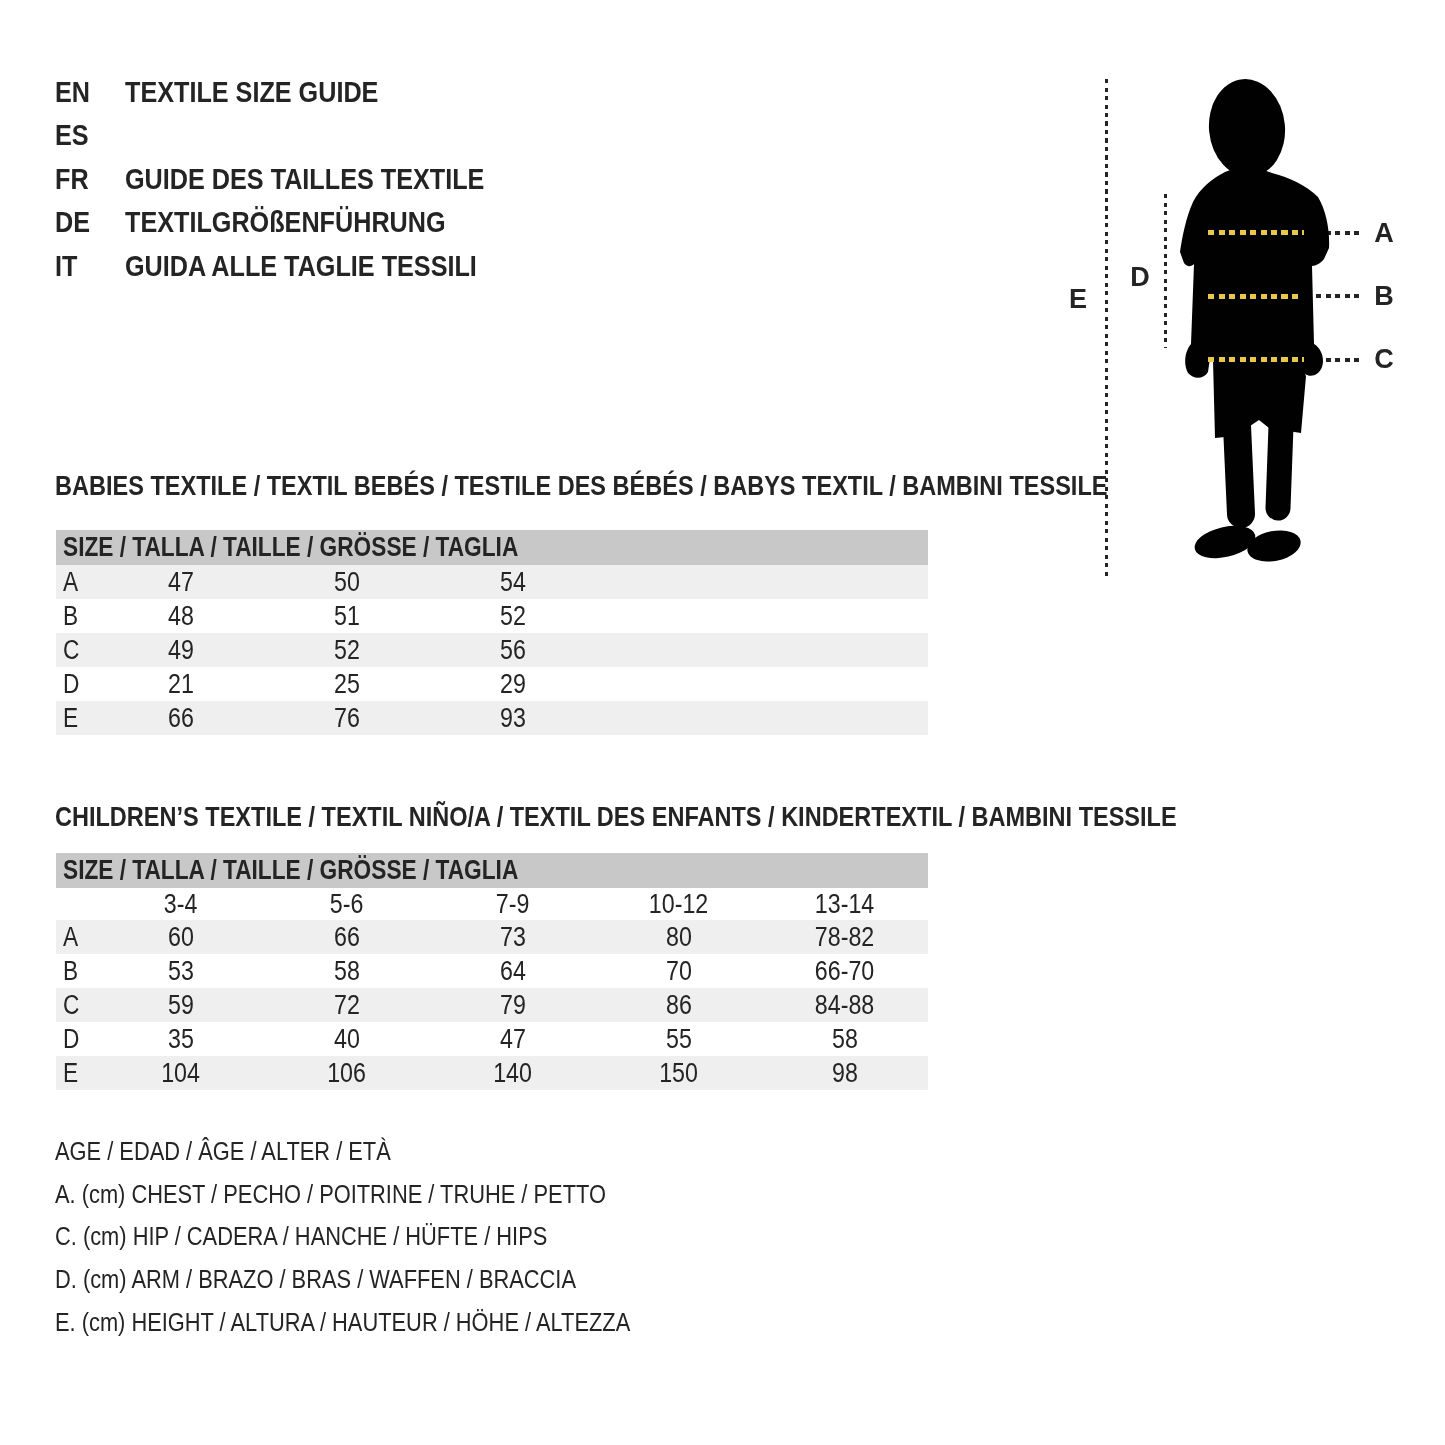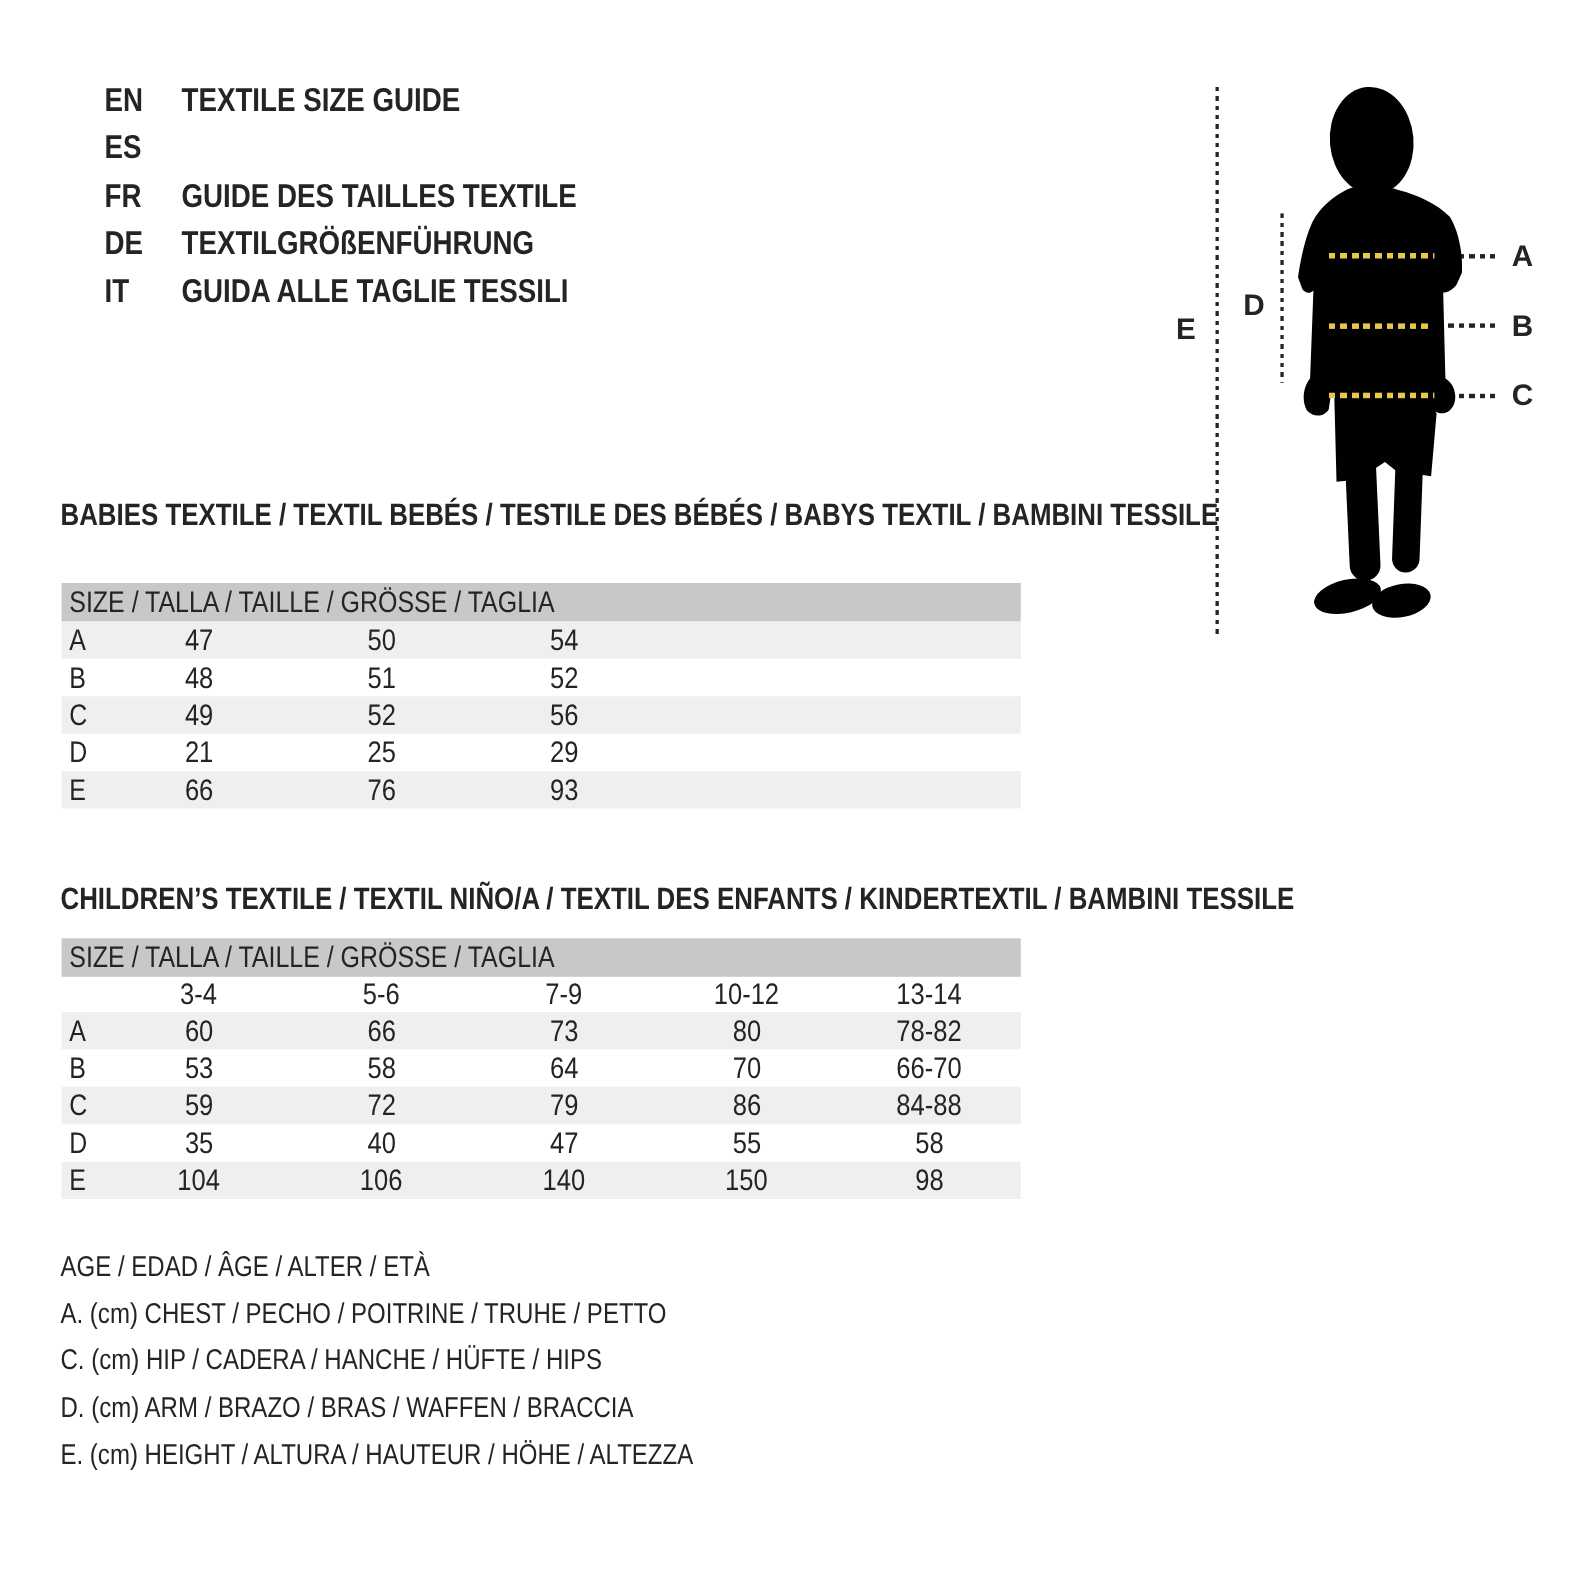--- a/index.html
+++ b/index.html
@@ -10,31 +10,31 @@
   html,body{background:var(--bg);}
   body{
     width:1445px;height:1445px;position:relative;overflow:hidden;
     font-family:"Liberation Sans","DejaVu Sans",sans-serif;color:var(--ink);
   }
   .abs{position:absolute;}
   .cond{display:inline-block;transform:scaleX(0.84);transform-origin:0 50%;white-space:nowrap;}
   .cond-c{display:inline-block;transform:scaleX(0.86);white-space:nowrap;}
 
   
-  .lang{left:55px;top:70px;font-size:30px;font-weight:700;margin-left:40px;}
+  .lang{left:55px;top:70px;font-size:30px;font-weight:700;}
   .lang-row{display:flex;height:43.5px;align-items:center;}
   .lang-code{width:70px;flex:0 0 70px;}
 
   
   .sec-title{left:55px;font-size:28px;font-weight:700;line-height:28px;}
 
   
   .size-table{left:56px;width:872px;}
   .size-bar{height:35px;background:var(--bar);display:flex;align-items:center;padding-left:7px;
-            font-size:27px;font-weight:400;}
+            font-size:27px;font-weight:700;}
   .grid-row{display:grid;grid-template-columns:42px repeat(5,166px);align-items:center;}
   .hdr-row{height:33px;font-size:27px;}
   .data-row{height:34px;font-size:27px;}
   .data-row.striped{background:var(--stripe);}
   .cell{text-align:center;}
   .rlabel{text-align:left;padding-left:7px;}
 
   
   .legend{left:55px;top:1136px;font-size:26px;}
   .legend-line{height:42.7px;display:flex;align-items:flex-start;}
@@ -117,21 +117,21 @@
 <div class="abs hdash" style="left:1307px;top:230.5px;width:56px;"></div>
 <div class="abs hdash" style="left:1307px;top:294px;width:56px;"></div>
 <div class="abs hdash" style="left:1307px;top:357.5px;width:56px;"></div>
 
 <div class="abs fig-label" style="left:1370px;top:216px;width:28px;">A</div>
 <div class="abs fig-label" style="left:1370px;top:279px;width:28px;">B</div>
 <div class="abs fig-label" style="left:1370px;top:342px;width:28px;">C</div>
 <div class="abs fig-label" style="left:1122px;top:260px;width:36px;">D</div>
 <div class="abs fig-label" style="left:1058px;top:282px;width:40px;">E</div>
 
-<div class="abs sec-title" style="top:454px;">
+<div class="abs sec-title" style="top:472px;">
   <span class="cond">BABIES TEXTILE / TEXTIL BEBÉS / TESTILE DES BÉBÉS / BABYS TEXTIL / BAMBINI TESSILE</span>
 </div>
 
 <div class="abs size-table" style="top:530px;">
   <div class="size-bar">
     <span class="cond">SIZE / TALLA / TAILLE / GRÖSSE / TAGLIA</span>
   </div>
   <div class="grid-row data-row striped">
     <span class="rlabel"><span class="cond">A</span></span>
     <span class="cell"><span class="cond-c">47</span></span>

